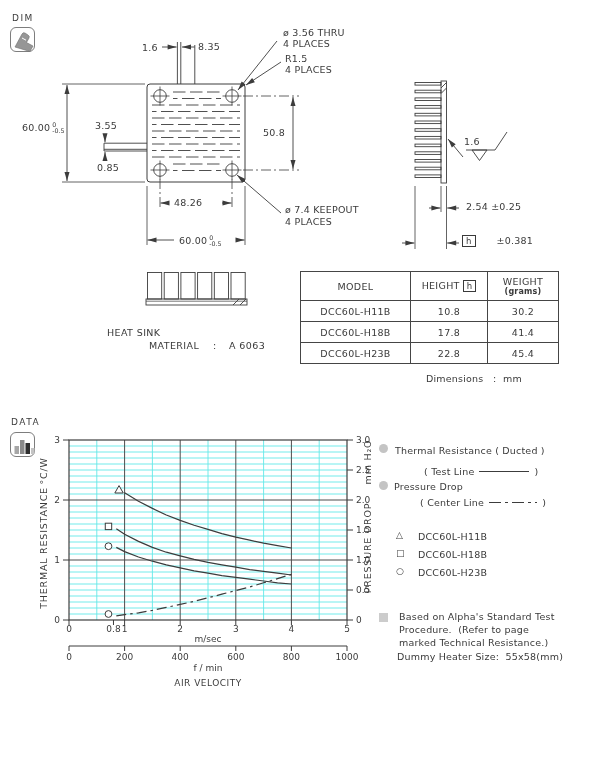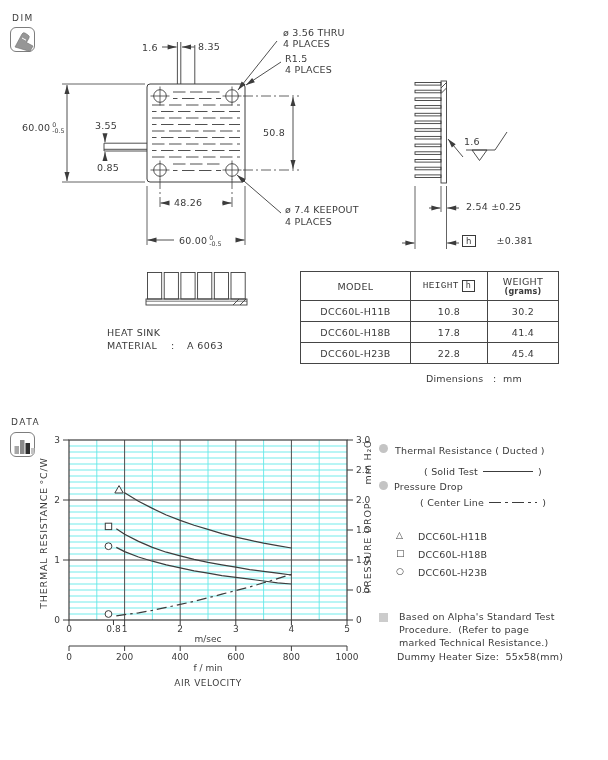--- a/index.html
+++ b/index.html
@@ -14,26 +14,26 @@
 
   .tolstack { display:inline-block; font-size:6.3px; line-height:6px; margin-left:2px; vertical-align:-2px; letter-spacing:0; }
   .tolstack div { text-align:left; }
 
   .hbox { display:inline-block; border:1px solid #3a3a3a; font-size:8.5px; line-height:10px; padding:0 3px; margin-left:3px; background:#fff; }
 
   #spec-table { position:absolute; left:300px; top:271px; border-collapse:collapse; font-size:9.5px; color:#3a3a3a; background:#fff; border:1.5px solid #454545; }
   #spec-table th, #spec-table td { border:1px solid #454545; font-weight:normal; text-align:center; letter-spacing:0.3px; }
   #spec-table th { height:29px; }
   #spec-table td { height:21px; }
-  .c1 { width:110px; } .c2 { width:77px;font-family:Liberation Mono, monospace; } .c3 { width:71px; }
+  .c1 { width:110px; } .c2 { width:77px; } .c3 { width:71px; }
   .sub { font-size:8px; letter-spacing:0.2px;font-weight:bold; }
 
   #hs-info { position:absolute; left:107px; top:326px; font-size:9.5px; letter-spacing:0.4px; }
   #hs-info .row { line-height:13px; white-space:pre; }
-  .hs-l { display:inline-block; width:64px; }
+  .hs-l { display:inline-block; width:64px;margin-left:42px; }
   .hs-c { display:inline-block; width:16px; }
 
   .bullet { position:absolute; width:9px; height:9px; border-radius:50%; background:#c4c4c4; }
   .note-bullet { position:absolute; width:9px; height:9px; background:#cccccc; }
   .solid-sample { display:inline-block; width:50px; height:1px; border-top:1.2px solid #3c3c3c; vertical-align:3px; margin:0 5px; }
   .center-sample { vertical-align:1px; margin:0 4px; }
   .mk { font-size:9px; }
 </style>
 </head>
 <body>
@@ -343,21 +343,21 @@
         <text x="208" y="686" text-anchor="middle" letter-spacing="0.5">AIR VELOCITY</text>
         <text x="47" y="471" text-anchor="middle" font-size="9.5" letter-spacing="0.8" transform="rotate(-90 47 471)">°C/W</text>
         <text x="47" y="548" text-anchor="middle" font-size="9.5" letter-spacing="0.8" transform="rotate(-90 47 548)">THERMAL  RESISTANCE</text>
         <text x="371" y="462" text-anchor="middle" font-size="9.5" letter-spacing="0.8" transform="rotate(-90 371 462)">mm H₂O</text>
         <text x="371" y="548" text-anchor="middle" font-size="9.5" letter-spacing="0.8" transform="rotate(-90 371 548)">PRESSURE  DROP</text>
       </g>
     </svg>
 
   <span class="bullet" style="left:379px;top:444px"></span>
   <span class="dl" style="left:395px;top:445px">Thermal Resistance ( Ducted )</span>
-  <span class="dl" style="left:424px;top:466px"><span>( Solid Test</span><span class="solid-sample"></span><span>)</span></span>
+  <span class="dl" style="left:424px;top:466px"><span>( Test Line</span><span class="solid-sample"></span><span>)</span></span>
   <span class="bullet" style="left:379px;top:481px"></span>
   <span class="dl" style="left:394px;top:481px">Pressure Drop</span>
   <span class="dl" style="left:420px;top:497px"><span>( Center Line</span><svg class="center-sample" width="50" height="5">
         <line x1="1" y1="2.5" x2="49" y2="2.5" stroke="#3c3c3c" stroke-width="1.2" stroke-dasharray="12 4 3 4"></line>
       </svg><span>)</span></span>
 
   <span class="dl mk" style="left:396px;top:530px">△</span>
   <span class="dl" style="left:418px;top:531px">DCC60L-H11B</span>
   <span class="dl mk" style="left:396px;top:548px">□</span>
   <span class="dl" style="left:418px;top:549px">DCC60L-H18B</span>

